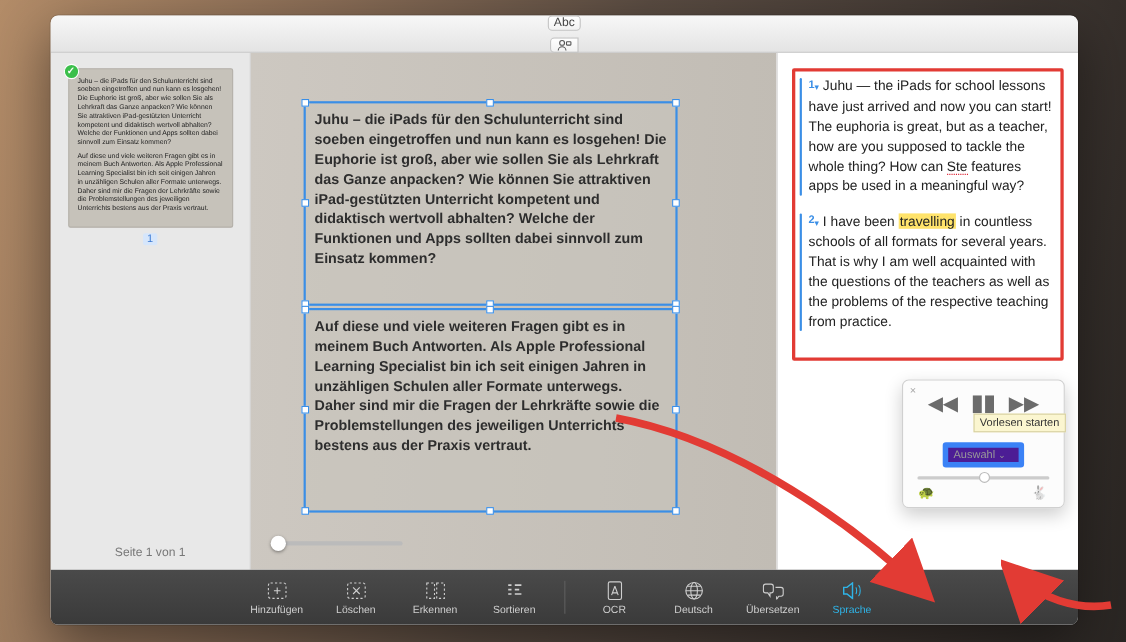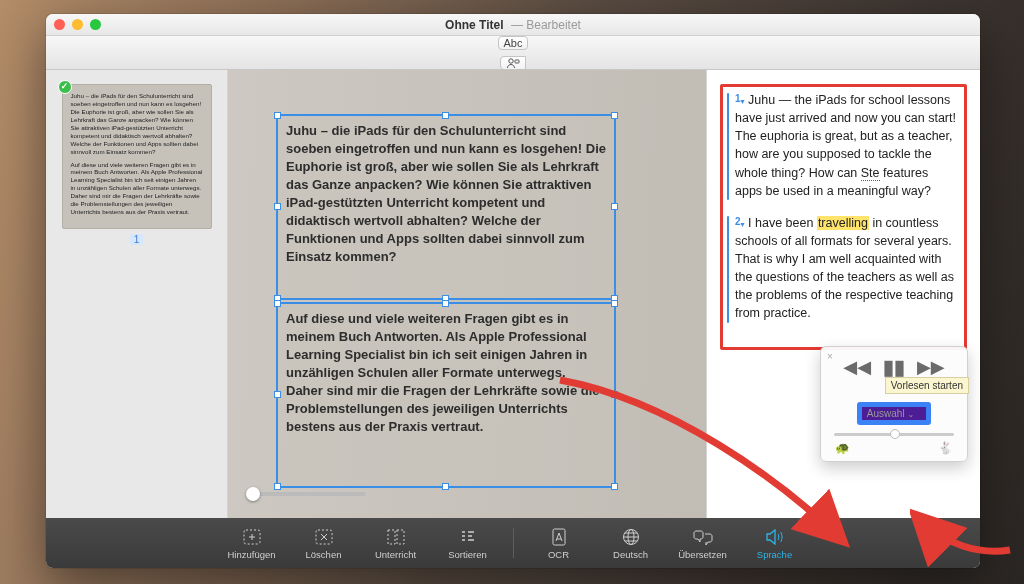--- a/index.html
+++ b/index.html
@@ -165,29 +165,20 @@
   .bb-div { width:1px; height:30px; background:#5e5e5e; }
 
   
   .arrow-svg { position:absolute; pointer-events:none; }
 </style>
 </head>
 <body>
 
 <div class="window">
 
-  <div class="titlebar">
-    <div class="traffic">
-      <span class="t-close"></span>
-      <span class="t-min"></span>
-      <span class="t-max"></span>
-    </div>
-    <span><span class="title-main">Ohne Titel</span>
-    <span class="title-sub">— Bearbeitet</span></span>
-  </div>
 
   <div class="toolbar">
     <div class="tbbtn">Abc</div>
     <div class="tbbtn segmented">
       <svg width="14" height="12" viewBox="0 0 14 12">
           <circle cx="5" cy="4" r="2.2" fill="none" stroke="#555"></circle>
           <path d="M1.5 11c0-2 1.6-3.5 3.5-3.5S8.5 9 8.5 11" fill="none" stroke="#555"></path>
           <rect x="9" y="3" width="4" height="3" rx=".5" fill="none" stroke="#555"></rect>
         </svg>
     </div>
@@ -210,20 +201,21 @@
 
   <div class="content">
 
     <div class="sidebar">
       <div class="thumb">
         <div class="thumb-badge">✓</div>
         <p>Juhu – die iPads für den Schulunterricht sind soeben eingetroffen und nun kann es losgehen! Die Euphorie ist groß, aber wie sollen Sie als Lehrkraft das Ganze anpacken? Wie können Sie attraktiven iPad-gestützten Unterricht kompetent und didaktisch wertvoll abhalten? Welche der Funktionen und Apps sollten dabei sinnvoll zum Einsatz kommen?</p>
         <p>Auf diese und viele weiteren Fragen gibt es in meinem Buch Antworten. Als Apple Professional Learning Specialist bin ich seit einigen Jahren in unzähligen Schulen aller Formate unterwegs. Daher sind mir die Fragen der Lehrkräfte sowie die Problemstellungen des jeweiligen Unterrichts bestens aus der Praxis vertraut.</p>
       </div>
       <div class="thumb-num">1</div>
+      <div class="page-indicator">Seite 1 von 1</div>
     </div>
 
     <div class="canvas">
       <div class="ocrbox first">
         <span>Juhu – die iPads für den Schulunterricht sind soeben eingetroffen und nun kann es losgehen! Die Euphorie ist groß, aber wie sollen Sie als Lehrkraft das Ganze anpacken? Wie können Sie attraktiven iPad-gestützten Unterricht kompetent und didaktisch wertvoll abhalten? Welche der Funktionen und Apps sollten dabei sinnvoll zum Einsatz kommen?</span>
         <span class="handle h1"></span><span class="handle h2"></span><span class="handle h3"></span>
         <span class="handle h4"></span><span class="handle h5"></span>
         <span class="handle h6"></span><span class="handle h7"></span><span class="handle h8"></span>
       </div>
       <div class="ocrbox second">
@@ -295,21 +287,21 @@
       </span>
       <span>Löschen</span>
     </div>
     <div class="bb-item">
       <span class="bb-icon">
         <svg width="20" height="18" viewBox="0 0 20 18">
             <rect x="2" y="2" width="7" height="14" fill="none" stroke="#cfcfcf" stroke-dasharray="2 2"></rect>
             <rect x="11" y="2" width="7" height="14" fill="none" stroke="#cfcfcf" stroke-dasharray="2 2"></rect>
           </svg>
       </span>
-      <span>Unterricht</span>
+      <span>Erkennen</span>
     </div>
     <div class="bb-item">
       <span class="bb-icon">
         <svg width="18" height="18" viewBox="0 0 18 18">
             <path d="M3 4h3M3 8h3M3 12h3M9 4h6M9 8h4M9 12h6" stroke="#cfcfcf" stroke-width="1.5"></path>
           </svg>
       </span>
       <span>Sortieren</span>
     </div>
     <div class="bb-div"></div>

